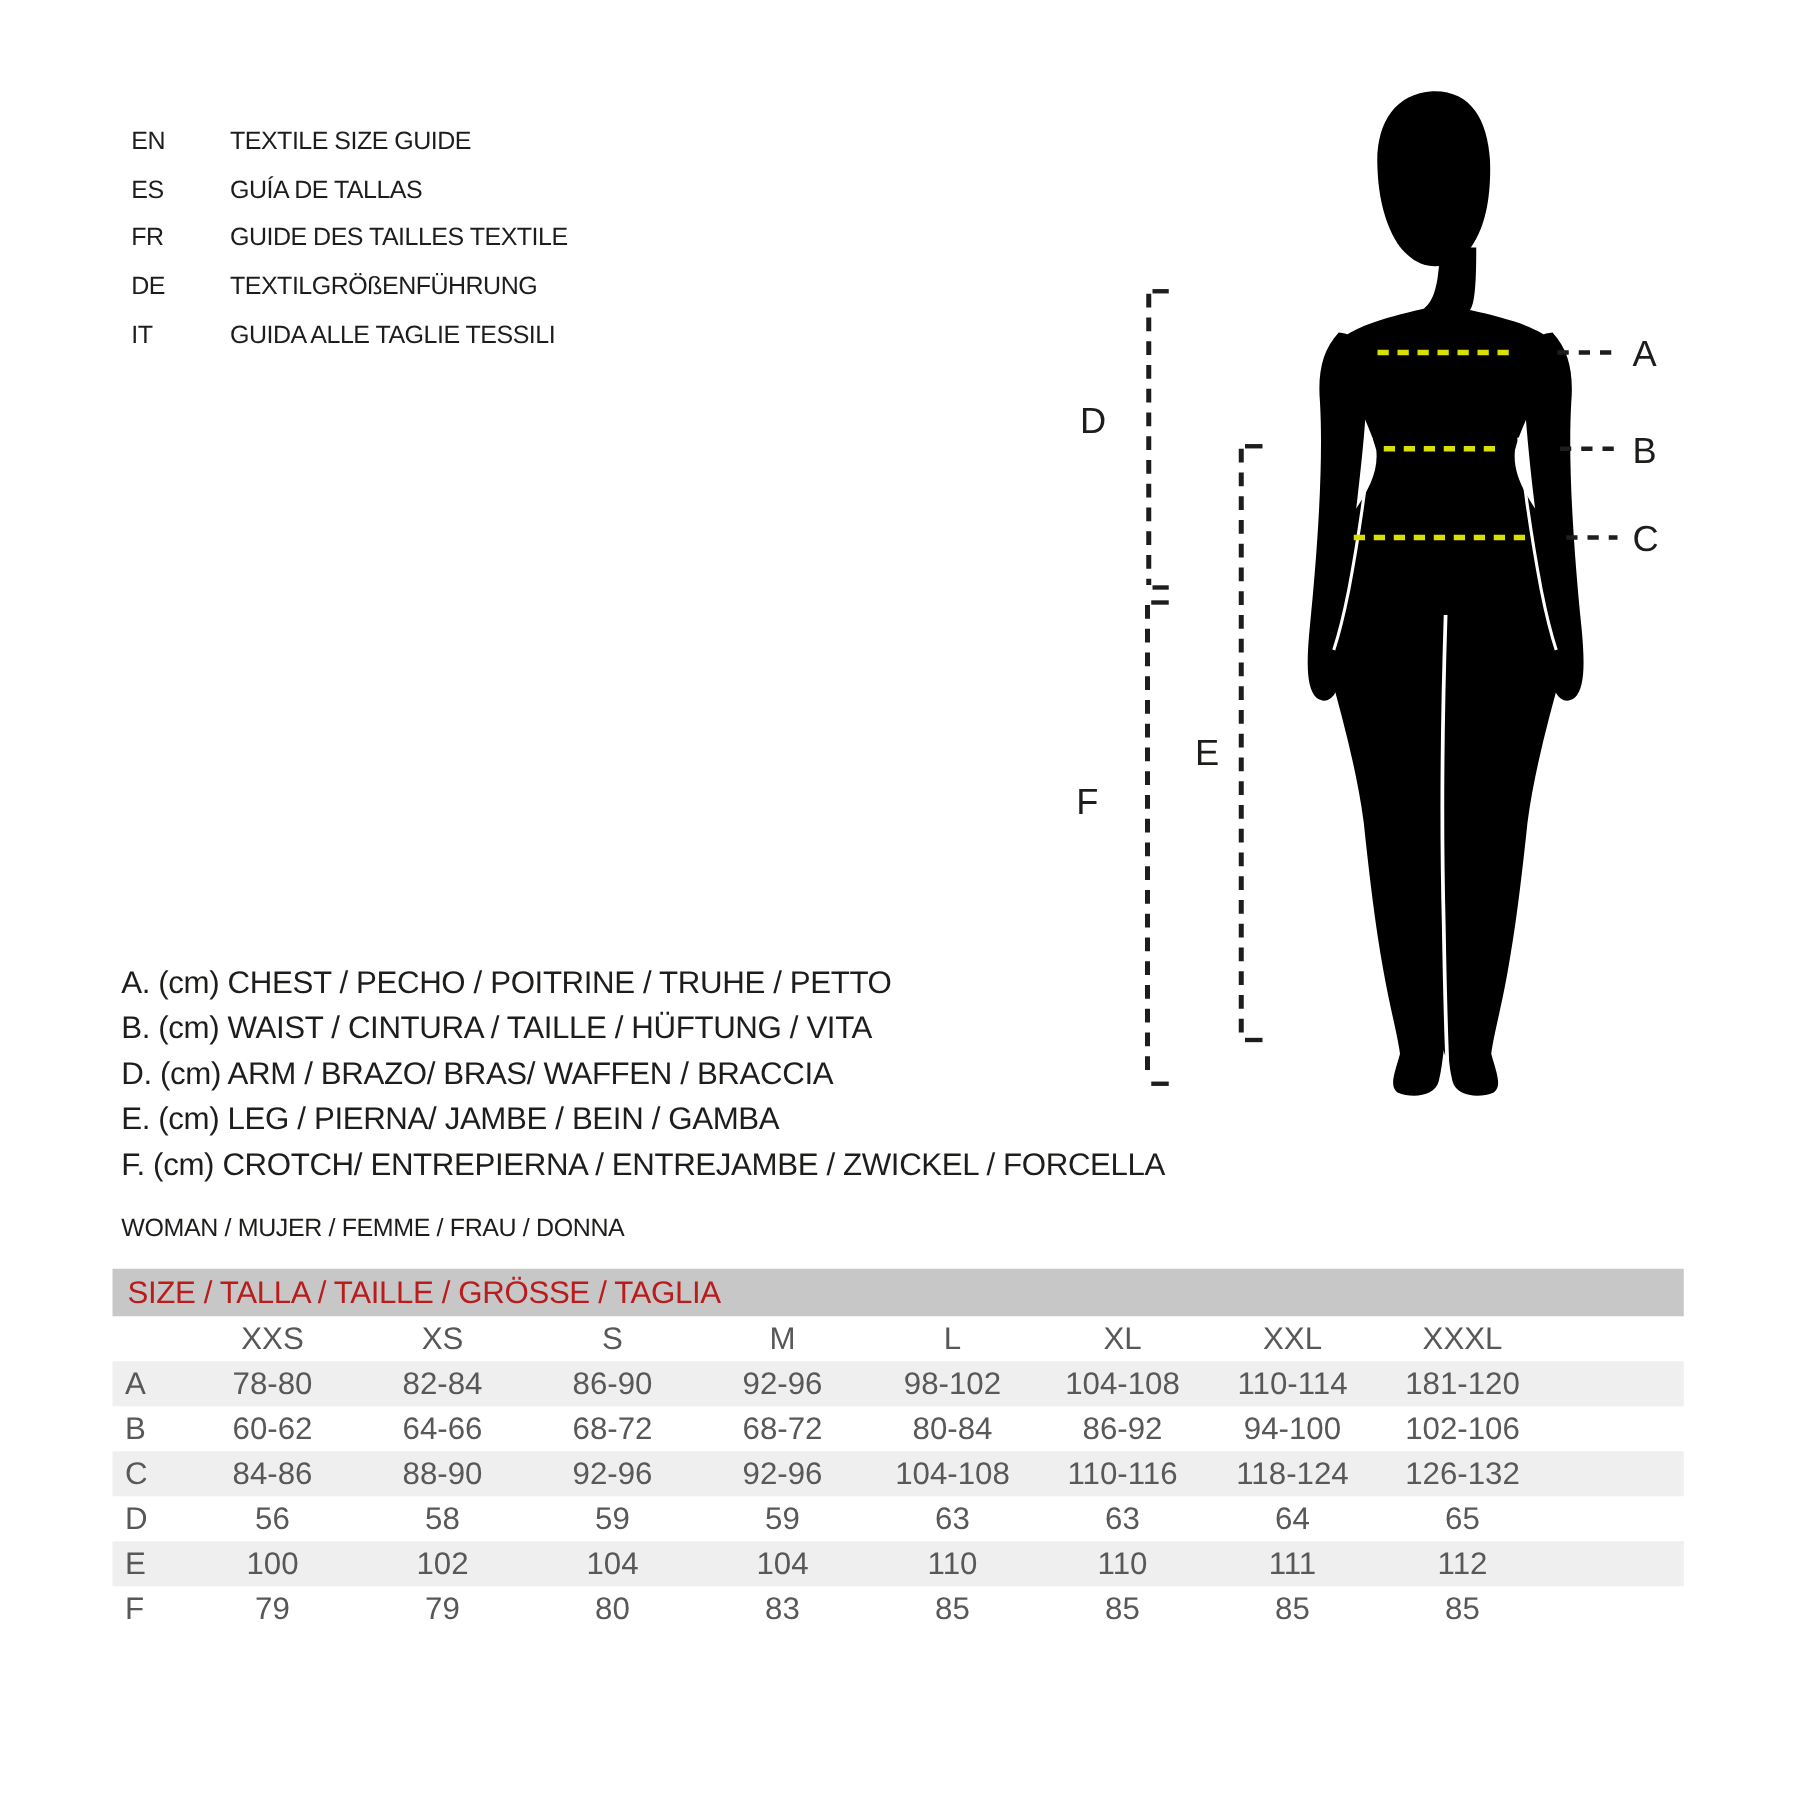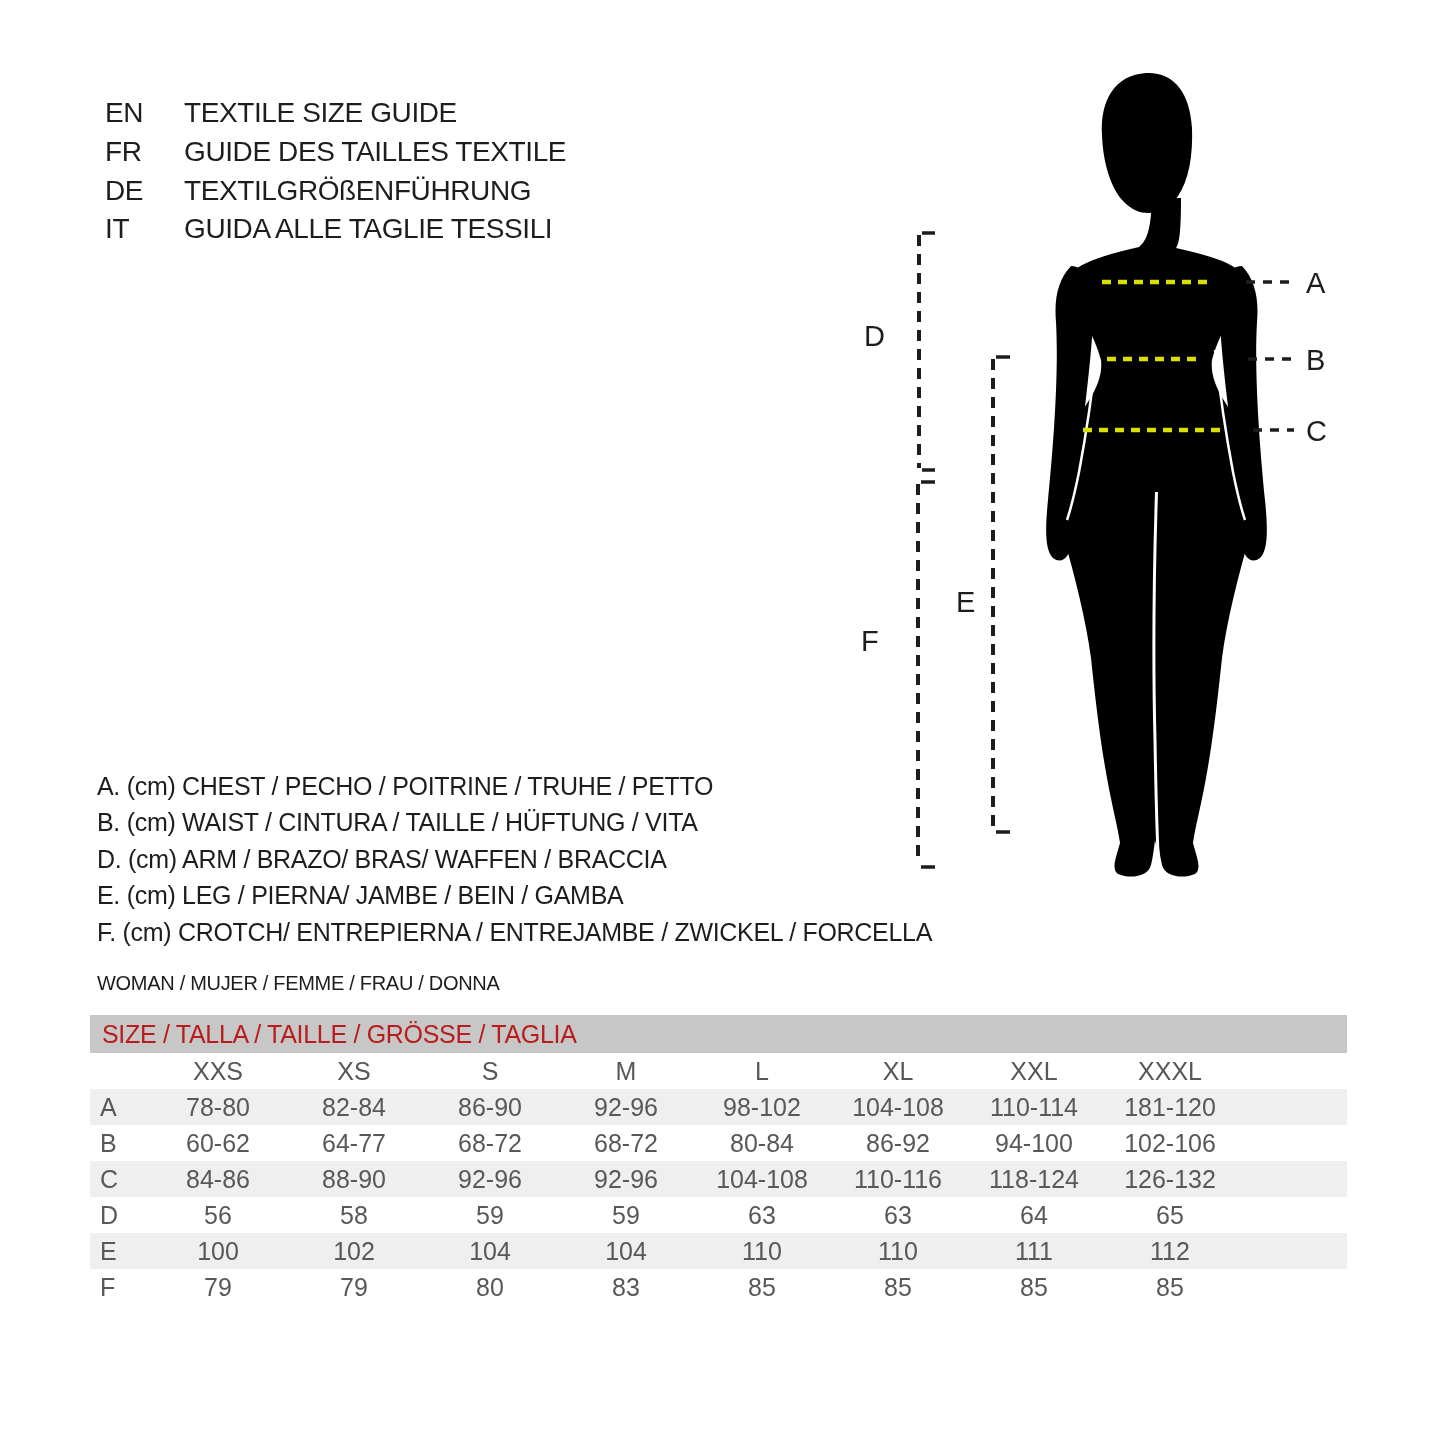--- a/index.html
+++ b/index.html
@@ -15,21 +15,21 @@
   
   .lang-block {
     position: absolute;
     left: 105px;
     top: 94px;
   }
   .lang-row {
     display: flex;
     height: 38.7px;
     align-items: center;
-    font-size: 28px;
+    font-size: 20px;
     letter-spacing: -0.4px;
     white-space: nowrap;
   }
   .lang-code { width: 79px; flex: 0 0 79px; }
   
   .legend-block {
     position: absolute;
     left: 97px;
     top: 722px;
     margin-top: 46px;
@@ -97,20 +97,24 @@
 </style>
 </head>
 <body>
 
 <div id="canvas">
 
   <div class="lang-block">
     <div class="lang-row">
       <span class="lang-code">EN</span>
       <span class="lang-title">TEXTILE SIZE GUIDE</span>
+    </div>
+    <div class="lang-row">
+      <span class="lang-code">ES</span>
+      <span class="lang-title">GUÍA DE TALLAS</span>
     </div>
     <div class="lang-row">
       <span class="lang-code">FR</span>
       <span class="lang-title">GUIDE DES TAILLES TEXTILE</span>
     </div>
     <div class="lang-row">
       <span class="lang-code">DE</span>
       <span class="lang-title">TEXTILGRÖßENFÜHRUNG</span>
     </div>
     <div class="lang-row">
@@ -240,21 +244,21 @@
       <div class="t-cell">98-102</div>
       <div class="t-cell">104-108</div>
       <div class="t-cell">110-114</div>
       <div class="t-cell">181-120</div>
       <div class="t-cell"></div>
     </div>
 
     <div class="t-row">
       <div class="t-cell t-label">B</div>
       <div class="t-cell">60-62</div>
-      <div class="t-cell">64-77</div>
+      <div class="t-cell">64-66</div>
       <div class="t-cell">68-72</div>
       <div class="t-cell">68-72</div>
       <div class="t-cell">80-84</div>
       <div class="t-cell">86-92</div>
       <div class="t-cell">94-100</div>
       <div class="t-cell">102-106</div>
       <div class="t-cell"></div>
     </div>
 
     <div class="t-row stripe">

